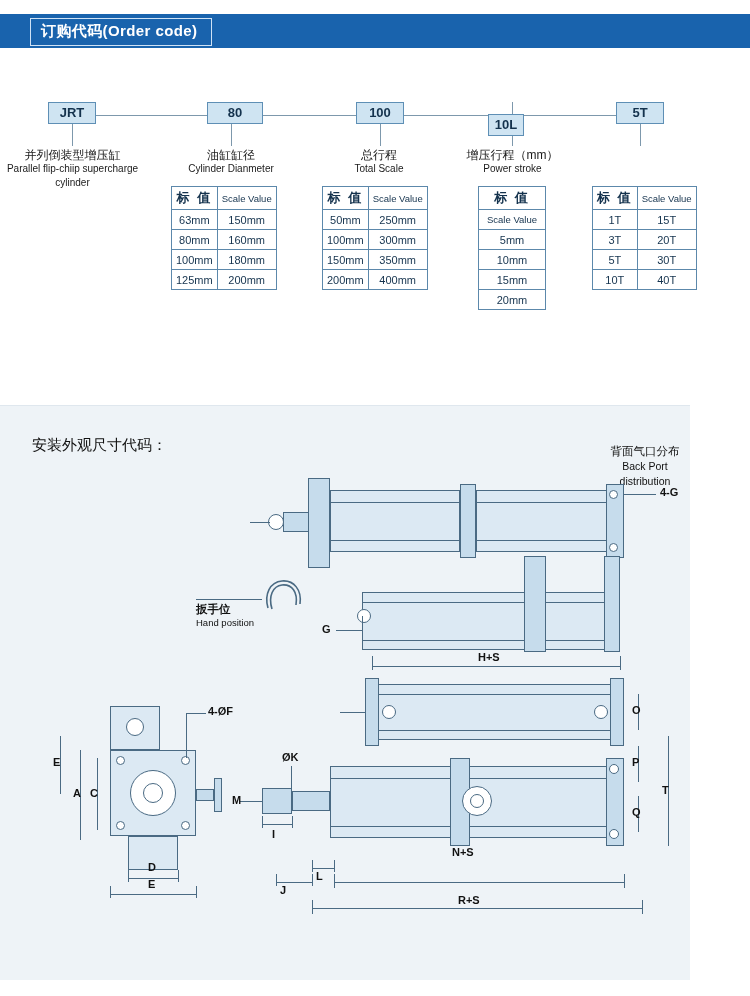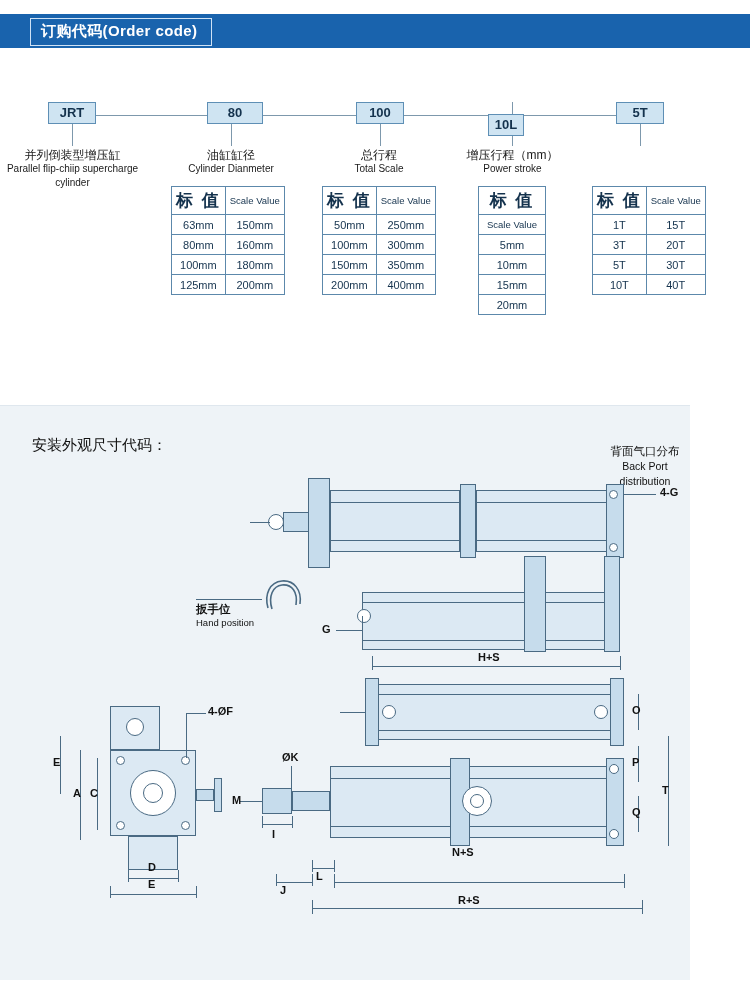--- a/index.html
+++ b/index.html
@@ -70,21 +70,21 @@
     font-size:11px;
   }
   table.scale td {
     border:1px solid #5c88ab;
     text-align:center;
     padding:2px 4px;
     height:20px;
     white-space:nowrap;
     color:#14324d;
   }
-  table.scale td.hd-cn { font-size:17px; font-weight:bold; letter-spacing:2px; }
+  table.scale td.hd-cn { font-size:13px; font-weight:bold; letter-spacing:2px; }
   table.scale td.hd-en { font-size:9.5px; }
 
   
   .draw-section {
     position:absolute; left:0; top:405px; width:690px; height:575px;
     background:#eef3f7;
     border-top:1px solid #dfe7ee;
   }
   .draw-title {
     position:absolute; left:32px; top:28px;

